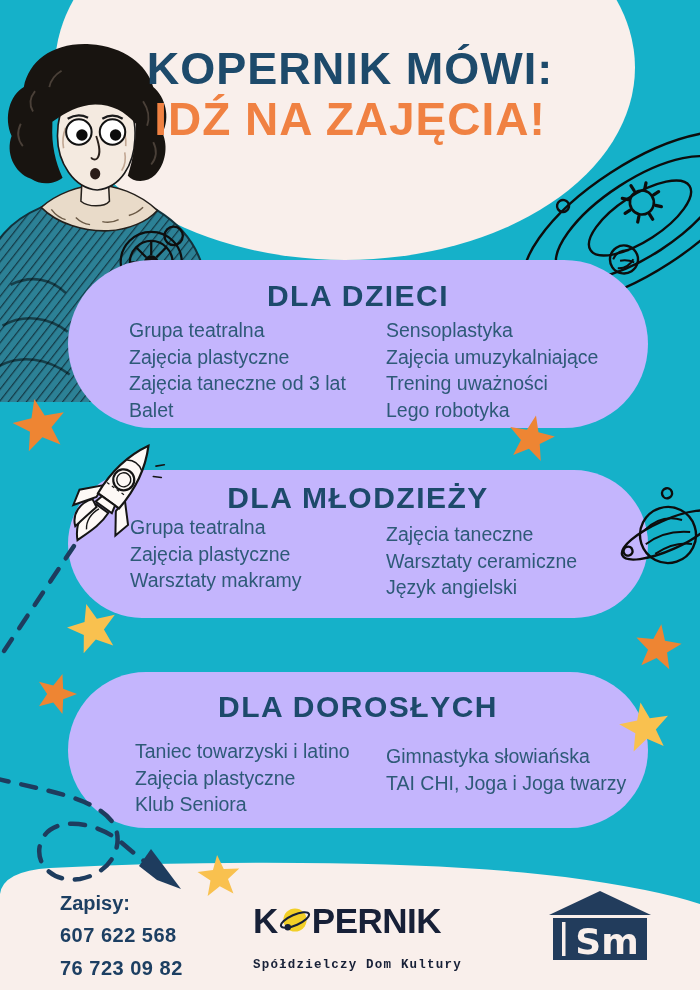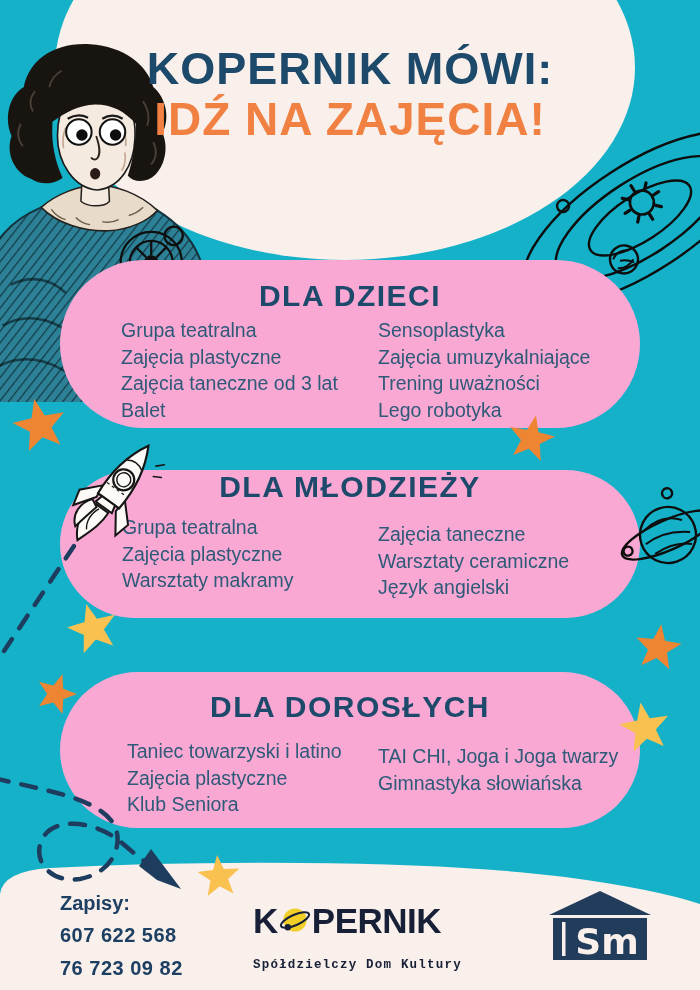--- a/index.html
+++ b/index.html
@@ -11,27 +11,27 @@
   svg{display:block;}
 
   
   .header-blob{position:absolute;left:55px;top:-125px;width:580px;height:385px;
     background:#f9efeb;border-radius:50%;}
   .title-block{position:absolute;left:60px;top:46px;width:580px;text-align:center;z-index:3;}
   .title-line1{font-size:45px;font-weight:bold;letter-spacing:1px;color:#1d4a6b;line-height:1.04;}
   .title-line2{font-size:46px;font-weight:bold;letter-spacing:1px;color:#f08142;line-height:1.04;margin-top:3px;}
 
   
-  .panel{position:absolute;left:60px;width:580px;background:#f9a8d4;z-index:4;}
+  .panel{position:absolute;left:68px;width:580px;background:#c4b5fd;z-index:4;}
   .panel h2{margin:0;text-align:center;font-size:30px;font-weight:bold;
     letter-spacing:1.5px;color:#1d4a6b;font-family:"Liberation Sans",sans-serif;}
   #panel-children{top:260px;height:168px;border-radius:84px;}
   #panel-children h2{padding-top:19px;}
   #panel-youth{top:470px;height:148px;border-radius:74px;}
-  #panel-youth h2{}
+  #panel-youth h2{padding-top:11px;}
   #panel-adults{top:672px;height:156px;border-radius:78px;}
   #panel-adults h2{padding-top:18px;}
   .col{position:absolute;margin:0;padding:0;list-style:none;
     font-size:19.5px;line-height:26.5px;color:#2e5a78;}
   #panel-children .col-l{left:61px;top:57px;}
   #panel-children .col-r{left:318px;top:57px;}
   #panel-youth .col-l{left:62px;top:44px;}
   #panel-youth .col-r{left:318px;top:51px;}
   #panel-adults .col-l{left:67px;top:66px;}
   #panel-adults .col-r{left:318px;top:71px;}
@@ -178,22 +178,22 @@
   </div>
 
   <div class="panel" id="panel-adults">
     <h2>DLA DOROSŁYCH</h2>
     <ul class="col col-l">
       <li>Taniec towarzyski i latino</li>
       <li>Zajęcia plastyczne</li>
       <li>Klub Seniora</li>
     </ul>
     <ul class="col col-r">
+      <li>Gimnastyka słowiańska</li>
       <li>TAI CHI, Joga i Joga twarzy</li>
-      <li>Gimnastyka słowiańska</li>
     </ul>
   </div>
 
   <div class="title-block">
     <div class="title-line1">KOPERNIK MÓWI:</div>
     <div class="title-line2">IDŹ NA ZAJĘCIA!</div>
   </div>
 
   <svg class="rocket" width="150" height="165" viewBox="0 0 150 165">
     <g transform="translate(72,78) rotate(36)">

